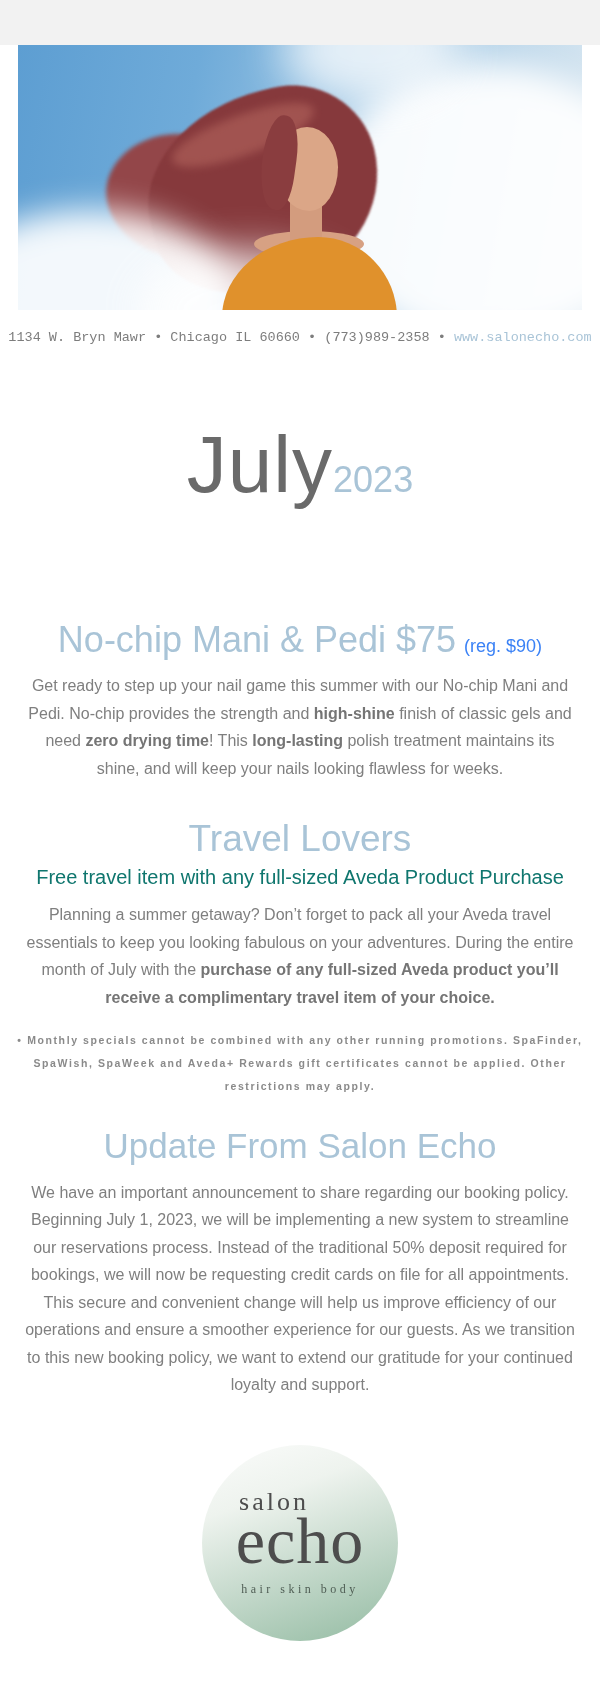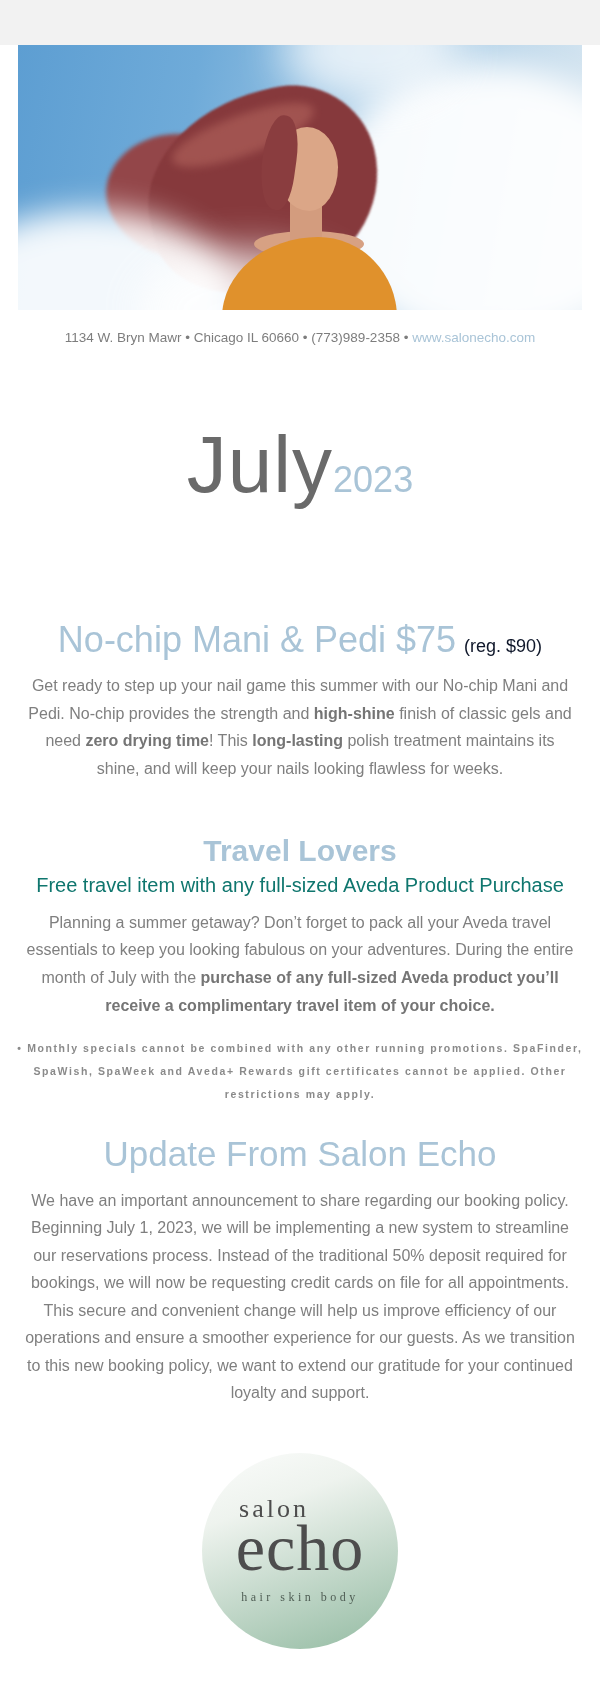--- a/index.html
+++ b/index.html
@@ -48,31 +48,31 @@
     background: #8a3d3f; border-radius: 50% 50% 40% 60%; transform: rotate(8deg);
   }
   .model-neck { position: absolute; left: 272px; top: 156px; width: 32px; height: 42px; background: #d39c7e; }
   .model-top {
     position: absolute; left: 204px; top: 192px; width: 175px; height: 95px;
     background: #e0912c; border-radius: 55% 45% 0 0 / 85% 85% 0 0;
   }
   .model-shoulder { position: absolute; left: 236px; top: 186px; width: 110px; height: 26px; background: #d7a183; border-radius: 50%; }
 
   
-  .address { text-align: center; font-size: 13.5px; color: #7d7d7d; margin: 20px 8px 0; }
+  .address { text-align: center; font-size: 13.5px; color: #7d7d7d; margin: 20px 8px 0; font-family: Liberation Mono, monospace; }
   .site-link { color: #a9c4d7; text-decoration: none; cursor: pointer; }
 
   .masthead { text-align: center; margin: 80px 0 0; font-weight: 400; line-height: 1; }
   .month { font-size: 80px; color: #6a6a6a; letter-spacing: 1px; }
   .year  { font-size: 36px; color: #a9c4d7; }
 
   .section-title { font-size: 36px; color: #a9c4d7; text-align: center; font-weight: 400; margin: 0; line-height: 1.15; }
   .nochip-title  { margin-top: 114px; }
-  .price-note { font-size: 18px; color: #0f172a; margin-left: 8px; letter-spacing: 0; }
-  .travel-title { margin-top: 52px; font-size: 30px; font-weight: bold; }
+  .price-note { font-size: 18px; color: #3b82f6; margin-left: 8px; letter-spacing: 0; }
+  .travel-title { margin-top: 36px; font-size: 37px; }
   .update-title { margin-top: 28px; font-size: 35px; }
   .section-subtitle { font-size: 20px; color: #0f766e; font-weight: 400; text-align: center; margin: 5px auto 0; }
 
   .body-copy {
     font-size: 16px; color: #7f7f7f; line-height: 1.72;
     text-align: center; width: 554px; margin: 12px auto 0;
   }
   .body-copy strong { font-weight: 700; color: #757575; }
 
   .disclaimer {

